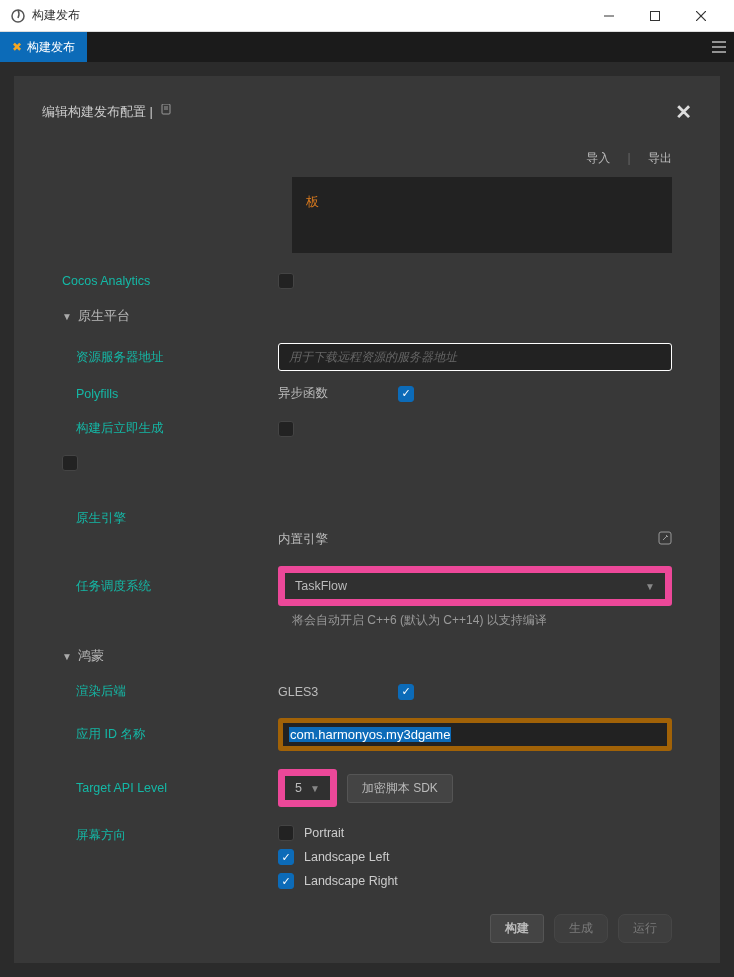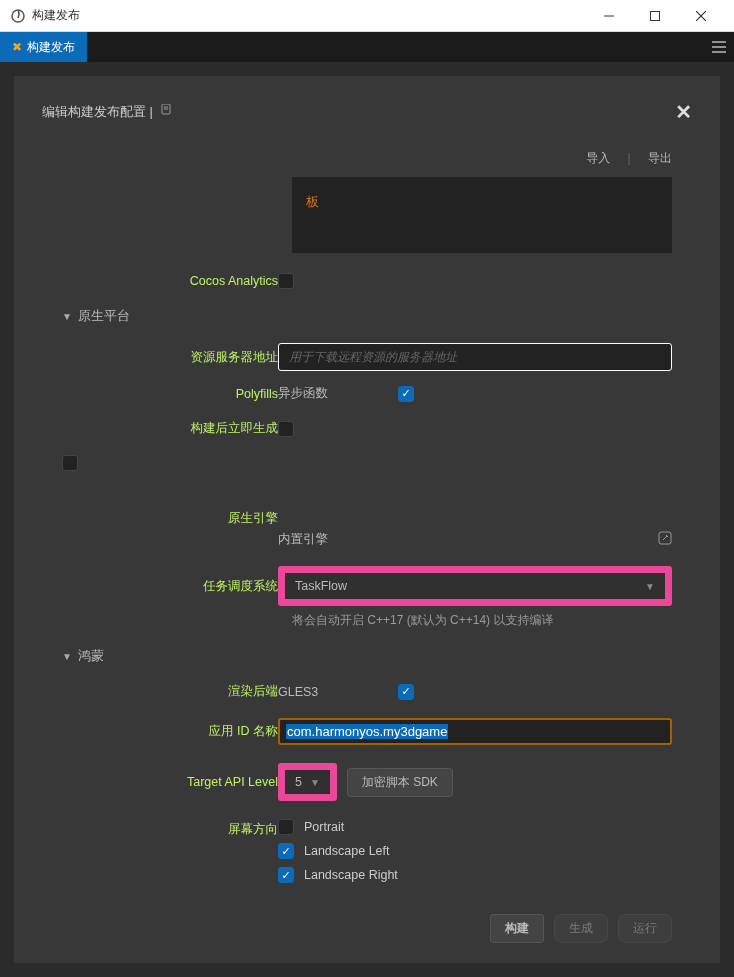--- a/index.html
+++ b/index.html
@@ -29,21 +29,21 @@
 
 .orange-box { margin: 0 48px 0 278px; background: #222; padding: 16px 14px 42px 14px; color: #d97a1e; font-size: 13px; margin-bottom: 20px; }
 
 .form-body { padding: 0 48px 0 48px; overflow-y: auto; flex: 1; }
 .form-body::-webkit-scrollbar { width: 8px; }
 .form-body::-webkit-scrollbar-track { background: transparent; }
 .form-body::-webkit-scrollbar-thumb { background: #555; border-radius: 4px; }
 
 .row { display: flex; align-items: center; margin-bottom: 18px; font-size: 12.5px; }
 .row.compact { margin-bottom: 14px; }
-.lbl { width: 216px; color: #bef264; flex-shrink: 0; text-align: right; }
+.lbl { width: 216px; color: #14b8a6; flex-shrink: 0; }
 .lbl.indent { padding-left: 14px; }
 .field { flex: 1; display: flex; align-items: center; }
 
 .section-header { display: flex; align-items: center; font-size: 13px; color: #bbb; margin: 16px 0 18px 0; cursor: pointer; }
 .section-header .chev { margin-right: 6px; font-size: 10px; color: #aaa; }
 
 .checkbox { width: 16px; height: 16px; background: #222; border: 1px solid #444; border-radius: 3px; display: inline-flex; align-items: center; justify-content: center; cursor: pointer; }
 .checkbox.checked { background: #0c6bb8; border-color: #0c6bb8; color: #fff; font-size: 11px; }
 
 .text-input { background: #222; border: 1px solid #ffffff; color: #ccc; padding: 6px 10px; font-size: 12px; border-radius: 3px; width: 100%; }
@@ -63,21 +63,21 @@
 .btn { background: #444; border: 1px solid #555; color: #bbb; padding: 5px 14px; font-size: 12px; border-radius: 3px; cursor: pointer; margin-left: 10px; }
 .btn:first-child { margin-left: 0; font-weight: bold; }
 .btn.disabled { opacity: 0.5; border-radius: 7px; }
 
 .check-label { display: flex; align-items: center; margin-bottom: 8px; }
 .check-label .checkbox { margin-right: 10px; }
 .check-label .cl-text { color: #ccc; font-size: 12.5px; }
 
 .footer { display: flex; justify-content: flex-end; padding: 16px 48px 0 0; }
 
-.id-box { background: #222; border: 2px solid #a16207; border-radius: 3px; padding: 4px 6px; width: 100%; font-size: 13px; color: #ccc; font-family: inherit; }
+.id-box { background: #222; border: 5px solid #a16207; border-radius: 3px; padding: 4px 6px; width: 100%; font-size: 13px; color: #ccc; font-family: inherit; }
 </style>
 </head>
 <body>
 
 <div class="titlebar">
   <span class="app-icon">
     <svg viewBox="0 0 16 16">
         <circle cx="8" cy="8" r="6" fill="none" stroke="#555" stroke-width="1.5"></circle>
         <path d="M8 2 Q 10 6 8 10" fill="none" stroke="#555" stroke-width="1.5"></path>
       </svg>
@@ -199,21 +199,21 @@
 
       <div class="row compact">
         <div class="lbl indent">任务调度系统</div>
         <div class="field">
           <div class="select">
             <span>TaskFlow</span>
             <span class="chev-down">▼</span>
           </div>
         </div>
       </div>
-      <div class="helper-text">将会自动开启 C++17 (默认为 C++14)   以支持编译</div>
+      <div class="helper-text">将会自动开启 C++6 (默认为 C++14)   以支持编译</div>
 
       <div class="section-header">
         <span class="chev">▼</span>
         <span>鸿蒙</span>
       </div>
 
       <div class="row">
         <div class="lbl indent">渲染后端</div>
         <div class="field">
           <span style="color:#bbb;width:120px;">GLES3</span>

